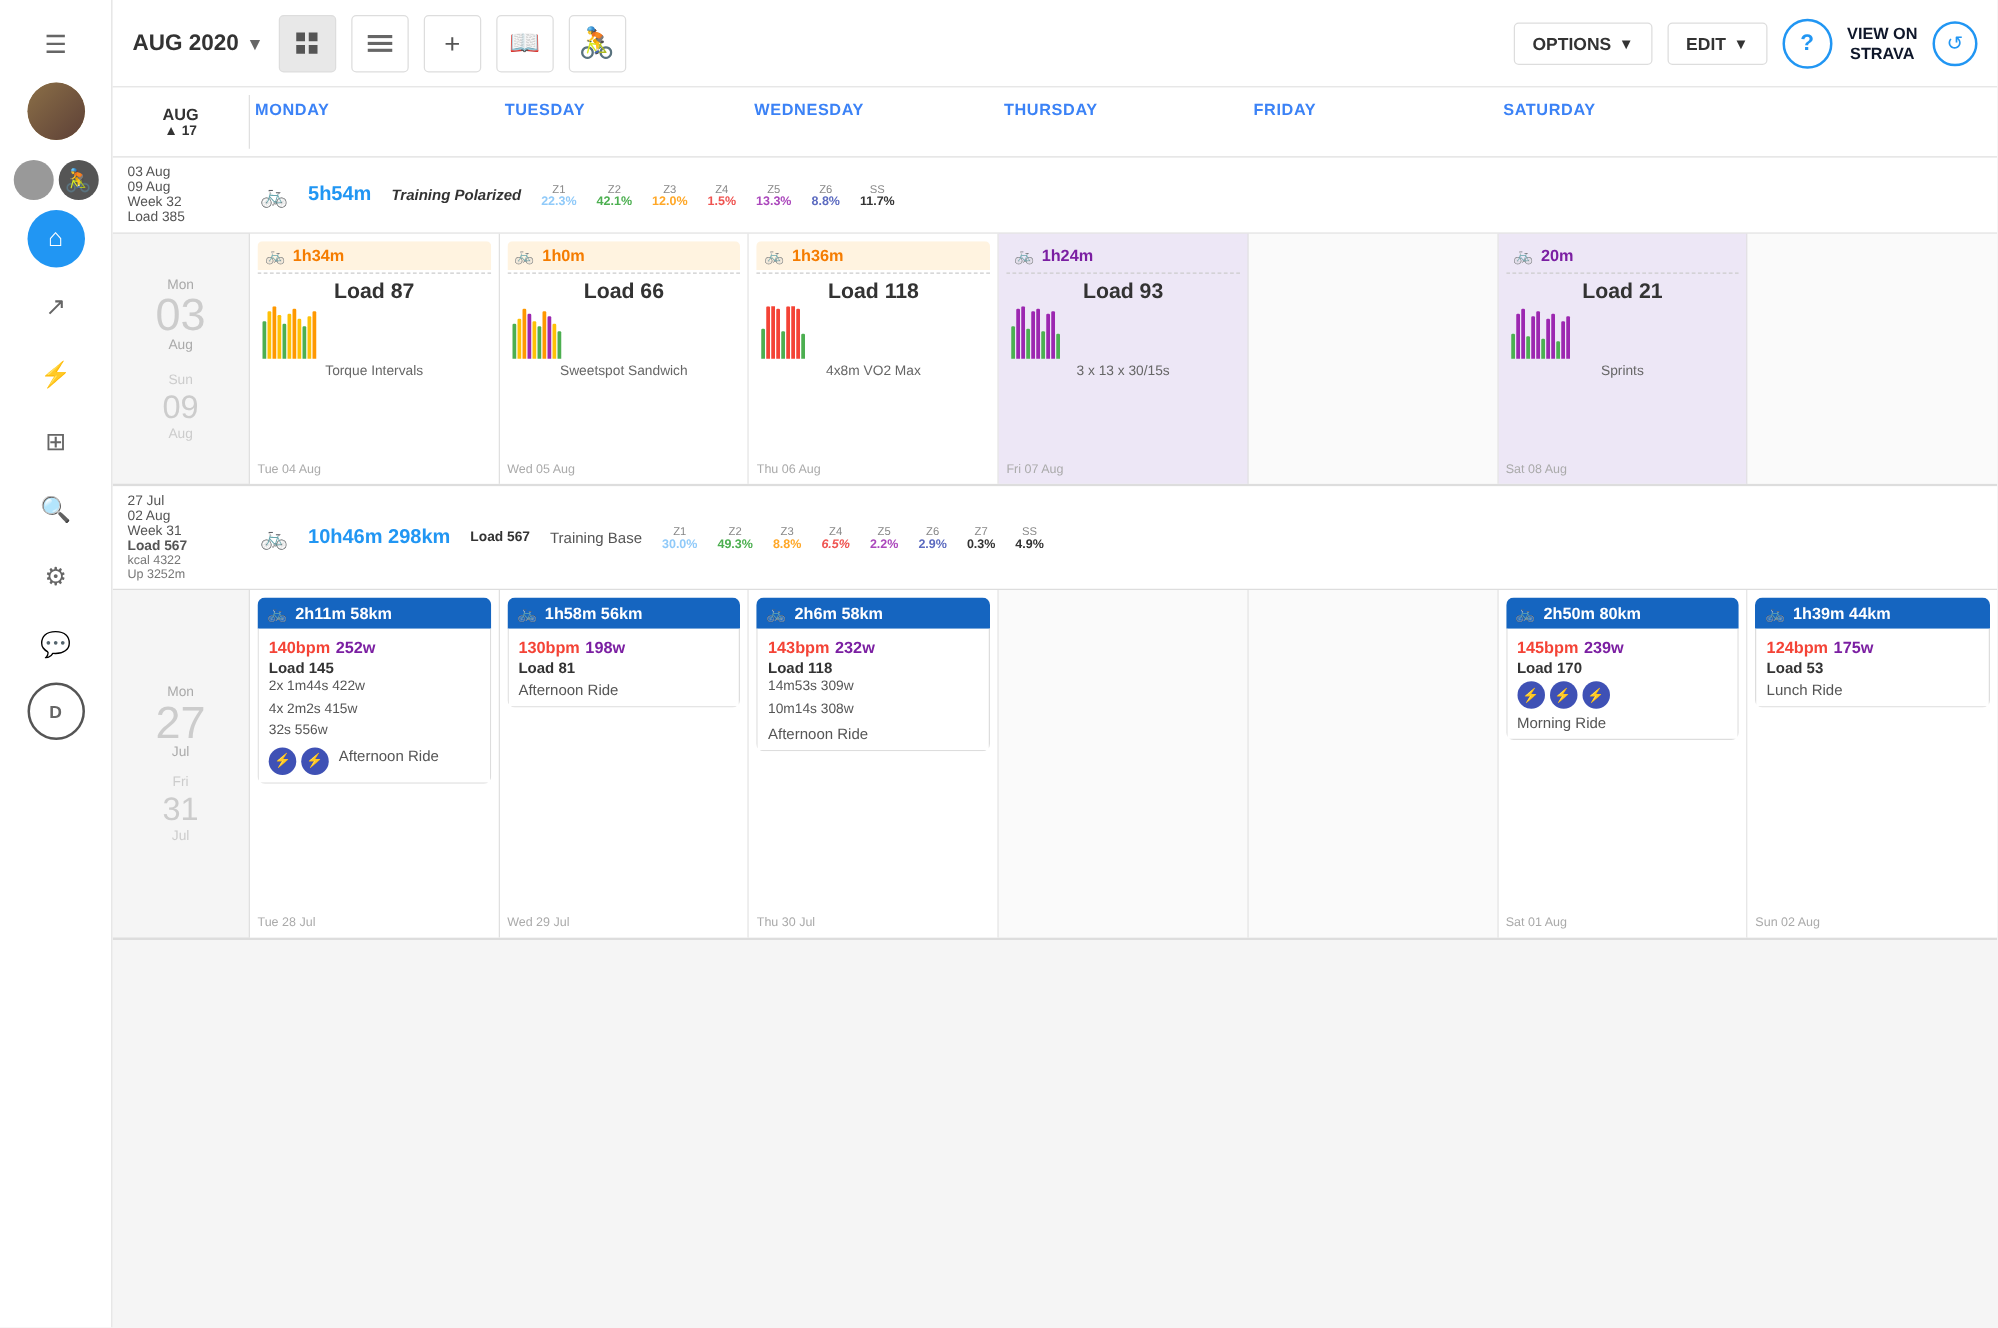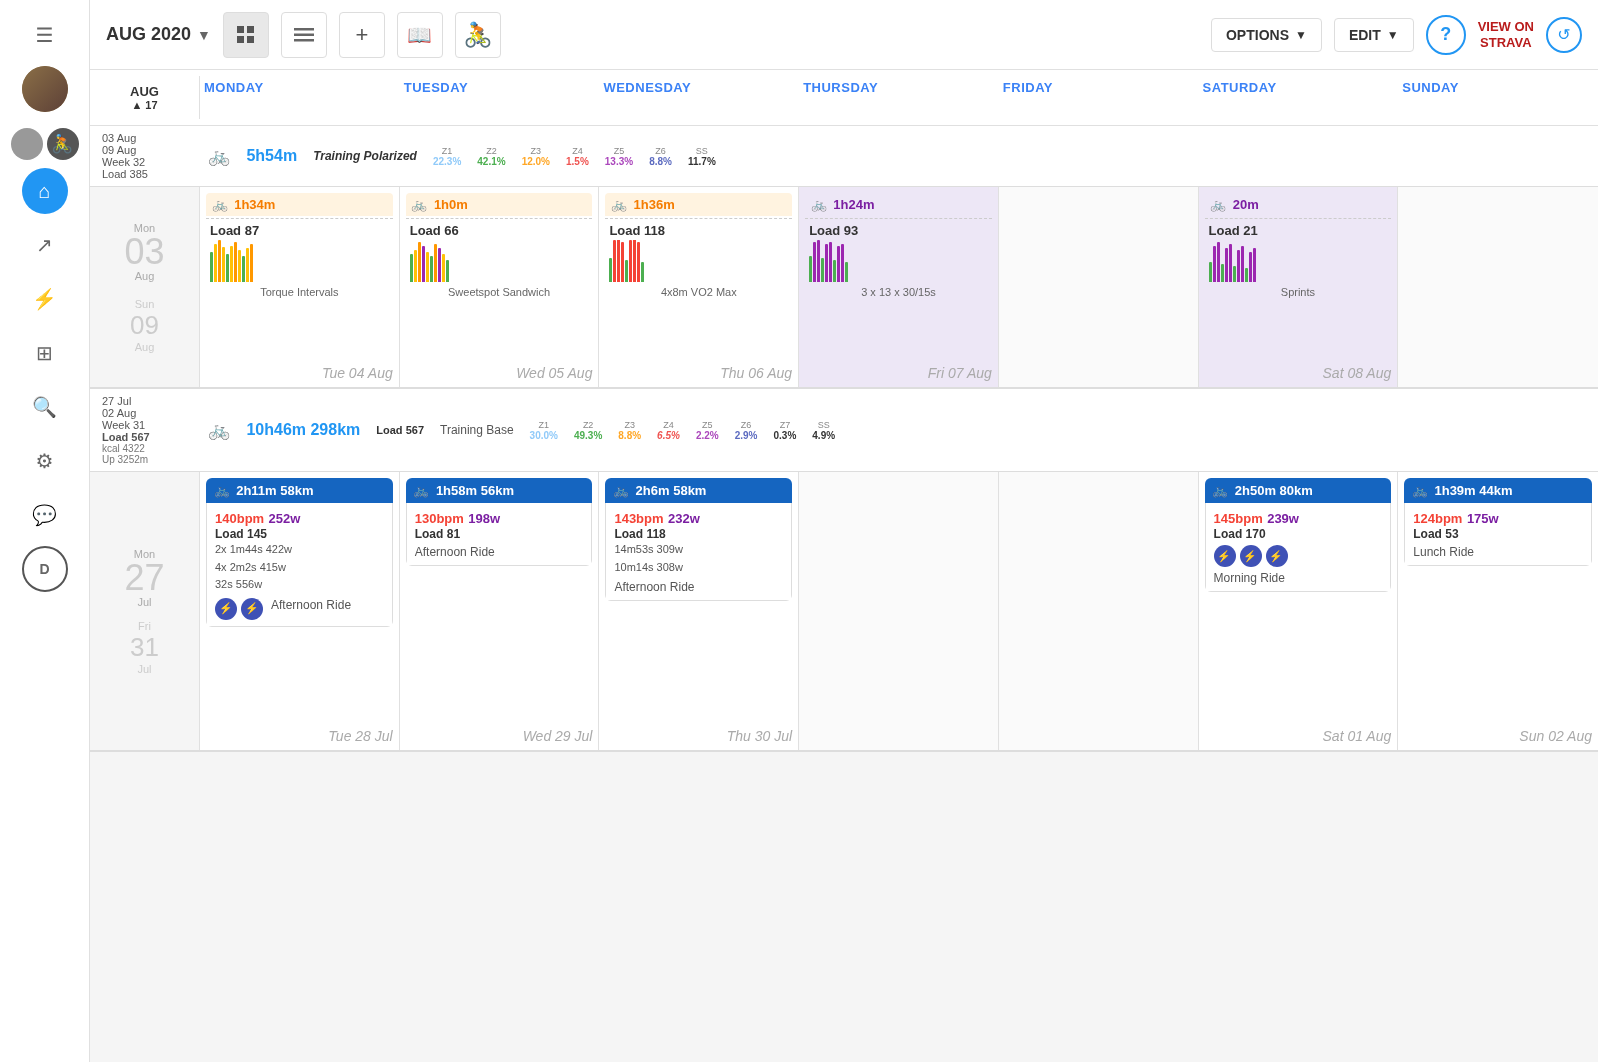--- a/index.html
+++ b/index.html
@@ -70,21 +70,21 @@
     }
     .topnav-action .arrow { font-size: 12px; }
     .help-btn {
       width: 40px; height: 40px; border-radius: 50%;
       border: 2px solid #2196F3; color: #2196F3;
       display: flex; align-items: center; justify-content: center;
       font-size: 18px; font-weight: bold; cursor: pointer;
     }
     .strava-btn {
       display: flex; flex-direction: column; align-items: flex-start;
-      font-size: 13px; font-weight: 700; color: #b91c1c; cursor: pointer;
+      font-size: 13px; font-weight: 700; color: #0f172a; cursor: pointer;
       text-align: center; line-height: 1.2;
     }
     .refresh-btn {
       width: 36px; height: 36px; border-radius: 50%;
       border: 2px solid #2196F3; color: #2196F3;
       display: flex; align-items: center; justify-content: center;
       font-size: 16px; cursor: pointer;
     }
 
     
@@ -165,30 +165,30 @@
       border-radius: 4px;
       overflow: hidden;
     }
     .workout-header {
       display: flex; align-items: center; gap: 6px;
       padding: 4px 6px;
       font-size: 13px; font-weight: 700;
     }
     .workout-header.orange { background: #FFF3E0; color: #F57C00; }
     .workout-header.purple { background: #EDE7F6; color: #7B1FA2; }
-    .workout-title { font-size: 13px; font-weight: 700; color: #333; padding: 2px 4px; }
+    .workout-title { font-size: 17px; font-weight: 700; color: #333; text-align: center; padding: 2px 4px; }
     .workout-chart { height: 44px; display: flex; align-items: flex-end; gap: 1px; padding: 2px 4px; overflow: hidden; }
     .bar { border-radius: 1px 1px 0 0; min-width: 3px; }
     .bar.green { background: #4CAF50; }
     .bar.yellow { background: #FFC107; }
     .bar.orange { background: #FF9800; }
     .bar.red { background: #F44336; }
     .bar.purple { background: #9C27B0; }
     .workout-subtitle { font-size: 11px; color: #666; text-align: center; padding: 2px 4px; }
-    .workout-date { font-size: 14px; color: #aaa; text-align: right; margin-top: auto; padding-top: 4px; font-style: italic; }
+    .workout-date { font-size: 10px; color: #aaa; text-align: left; margin-top: auto; padding-top: 4px; }
 
     
     .activity-card {
       border-radius: 6px;
       overflow: hidden;
       margin-bottom: 4px;
     }
     .activity-header {
       display: flex; align-items: center; gap: 6px;
       padding: 5px 8px;
@@ -299,21 +299,20 @@
       <div class="aug-label">
         <div style="font-size:13px;font-weight:700;color:#333;">AUG</div>
         <div style="font-size:11px;color:#333;font-weight:600;">▲ 17</div>
       </div>
       <div class="day-header-cell">MONDAY</div>
       <div class="day-header-cell">TUESDAY</div>
       <div class="day-header-cell">WEDNESDAY</div>
       <div class="day-header-cell">THURSDAY</div>
       <div class="day-header-cell">FRIDAY</div>
       <div class="day-header-cell">SATURDAY</div>
-      <div class="day-header-cell">SUNDAY</div>
     </div>
 
     <div class="week-stats-bar">
       <div class="week-info">
         <span><span>03 Aug</span><br><span>09 Aug</span></span>
         <span>Week <span>32</span></span>
         <span style="font-weight:400;">Load <span>385</span></span>
       </div>
       <div class="week-stats-content">
         <span style="color:#2196F3;font-size:18px;">🚲</span>

